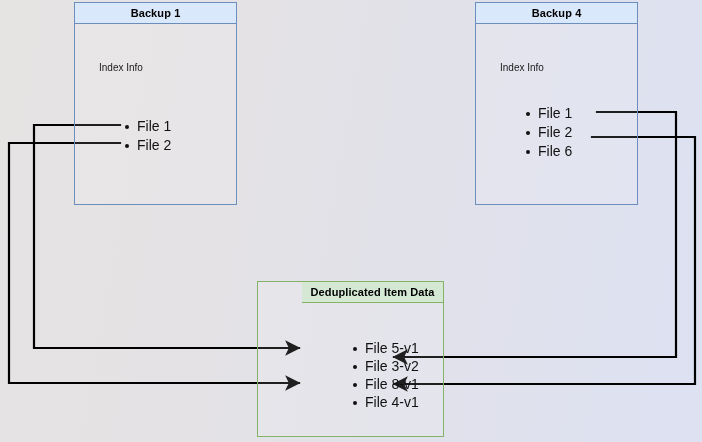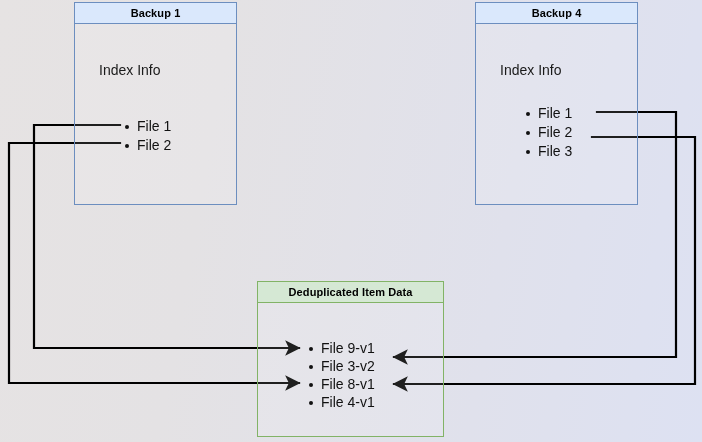--- a/index.html
+++ b/index.html
@@ -53,21 +53,21 @@
   .box.green .box-header {
     background: #d5e8d4;
     border-bottom-color: #82b366;
   }
   .box-body {
     position: relative;
     width: 100%;
   }
   .index-label {
     position: absolute;
-    font-size: 14px;
+    font-size: 10px;
     color: #1a1a1a;
     white-space: nowrap;
   }
   
   .bullets {
     position: absolute;
     margin: 0;
     padding: 0;
     list-style: none;
   }
@@ -128,32 +128,32 @@
 
   <div class="box" style="left:475px; top:2px; width:163px; height:203px;">
     <div class="box-header">
       <span>Backup 4</span>
     </div>
     <div class="box-body" style="height:180px;">
       <div class="index-label" style="left:24px; top:38px;">Index Info</div>
       <ul class="bullets" style="left:49px; top:80px;">
         <li>File 1</li>
         <li>File 2</li>
-        <li>File 3</li>
+        <li>File 6</li>
       </ul>
     </div>
   </div>
 
-  <div class="box green" style="left:257px; top:281px; width:187px; height:156px;">
+  <div class="box green" style="left:257px; top:281px; width:187px; height:156px;padding-left:44px;">
     <div class="box-header">
       <span>Deduplicated Item Data</span>
     </div>
     <div class="box-body" style="height:133px;">
       <ul class="bullets wide" style="left:50px; top:36px;">
-        <li>File 9-v1</li>
+        <li>File 5-v1</li>
         <li>File 3-v2</li>
         <li>File 8-v1</li>
         <li>File 4-v1</li>
       </ul>
     </div>
   </div>
 
 </div>
 
 </body></html>

